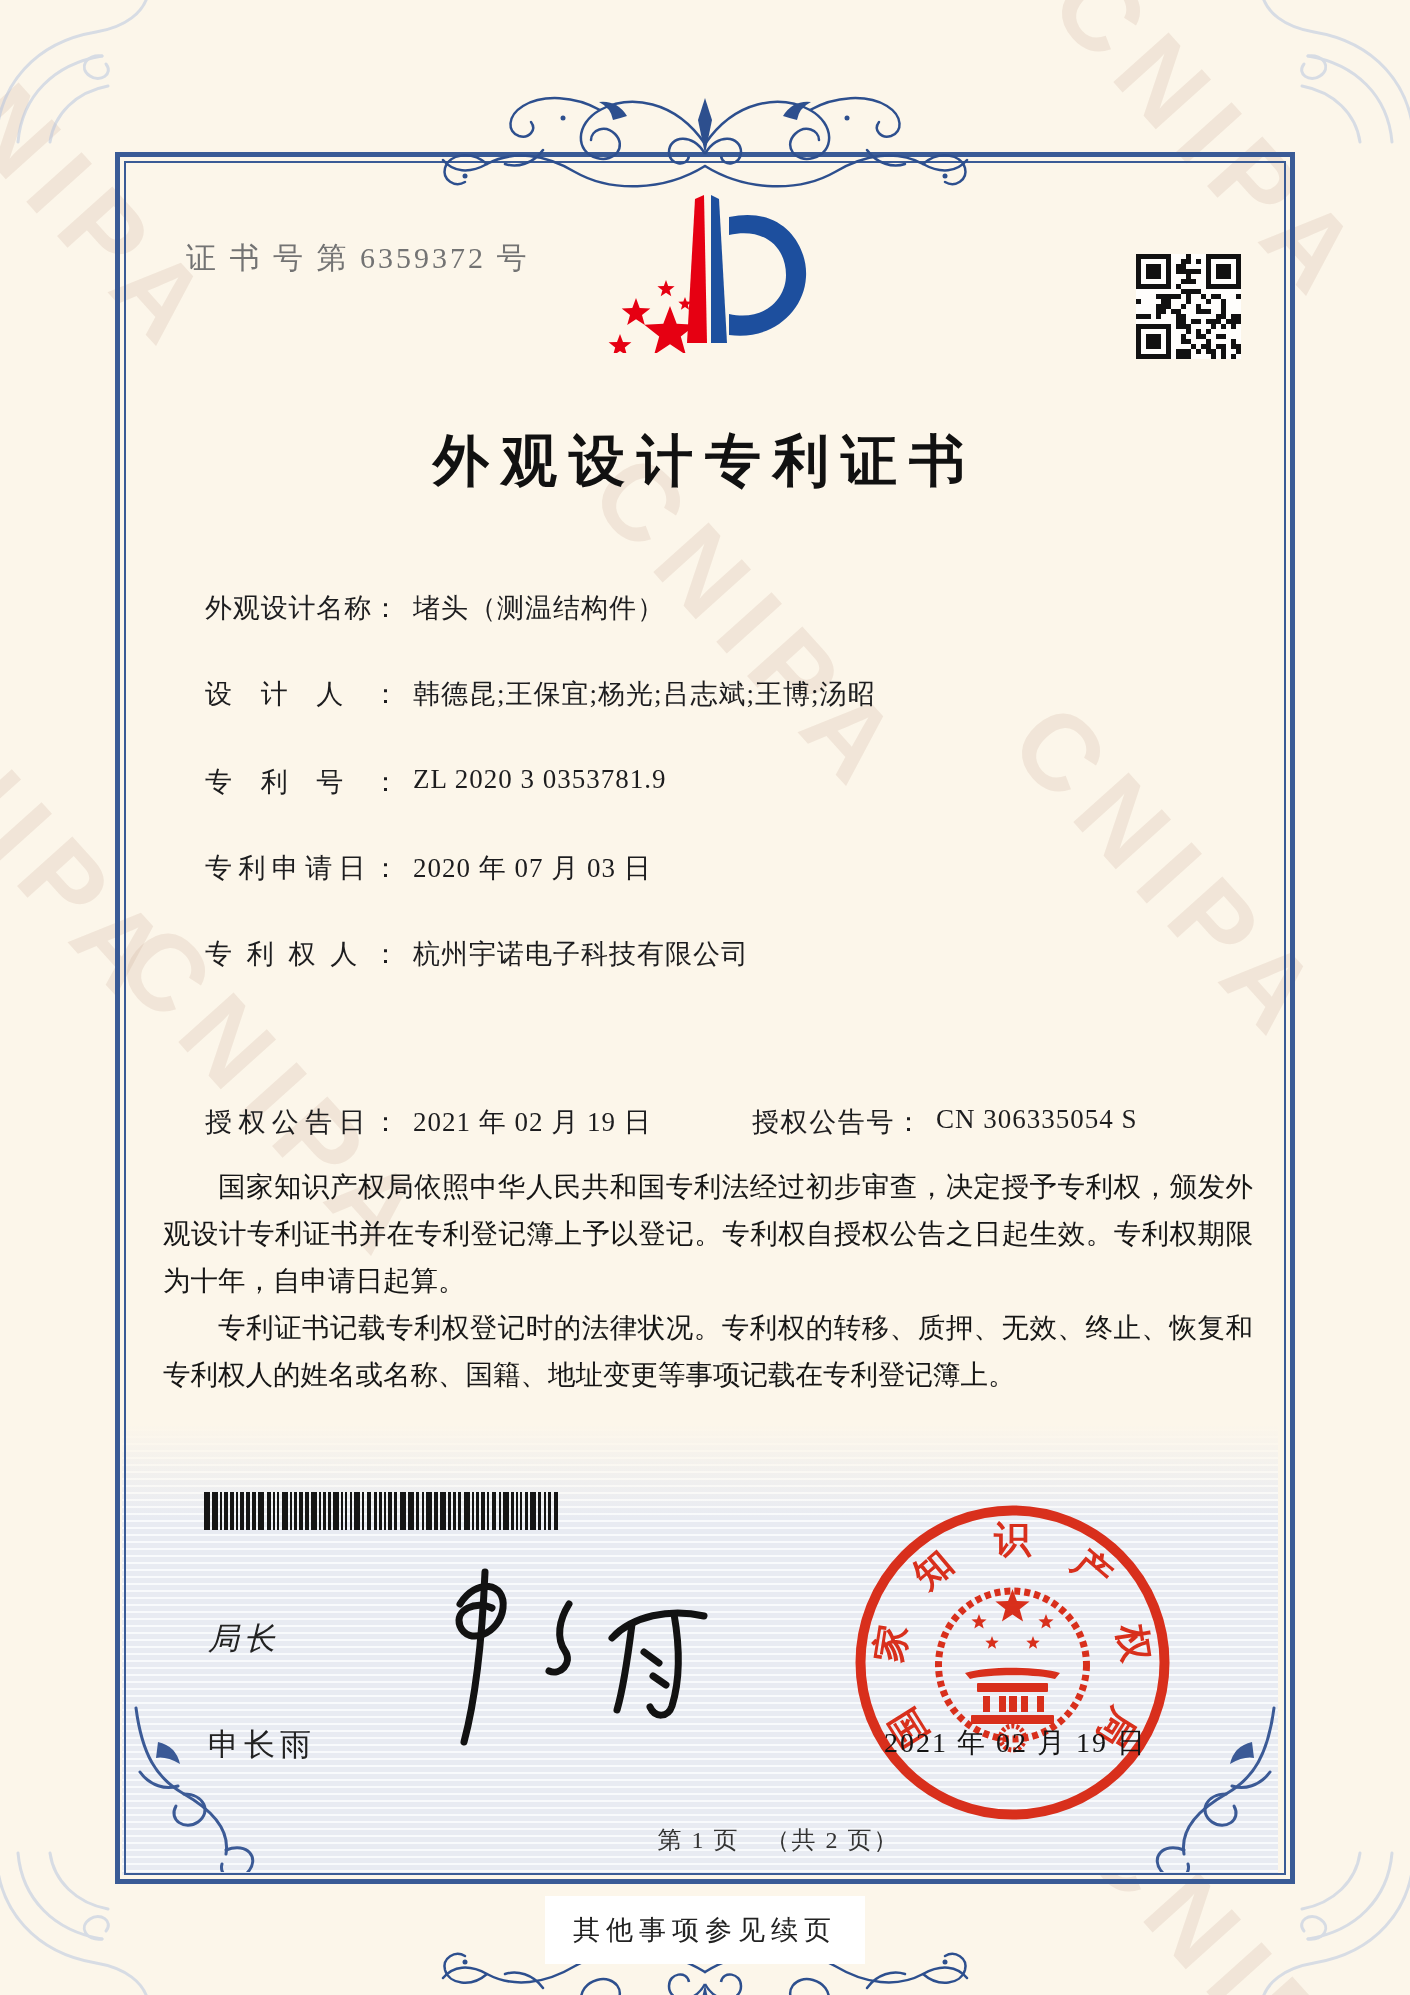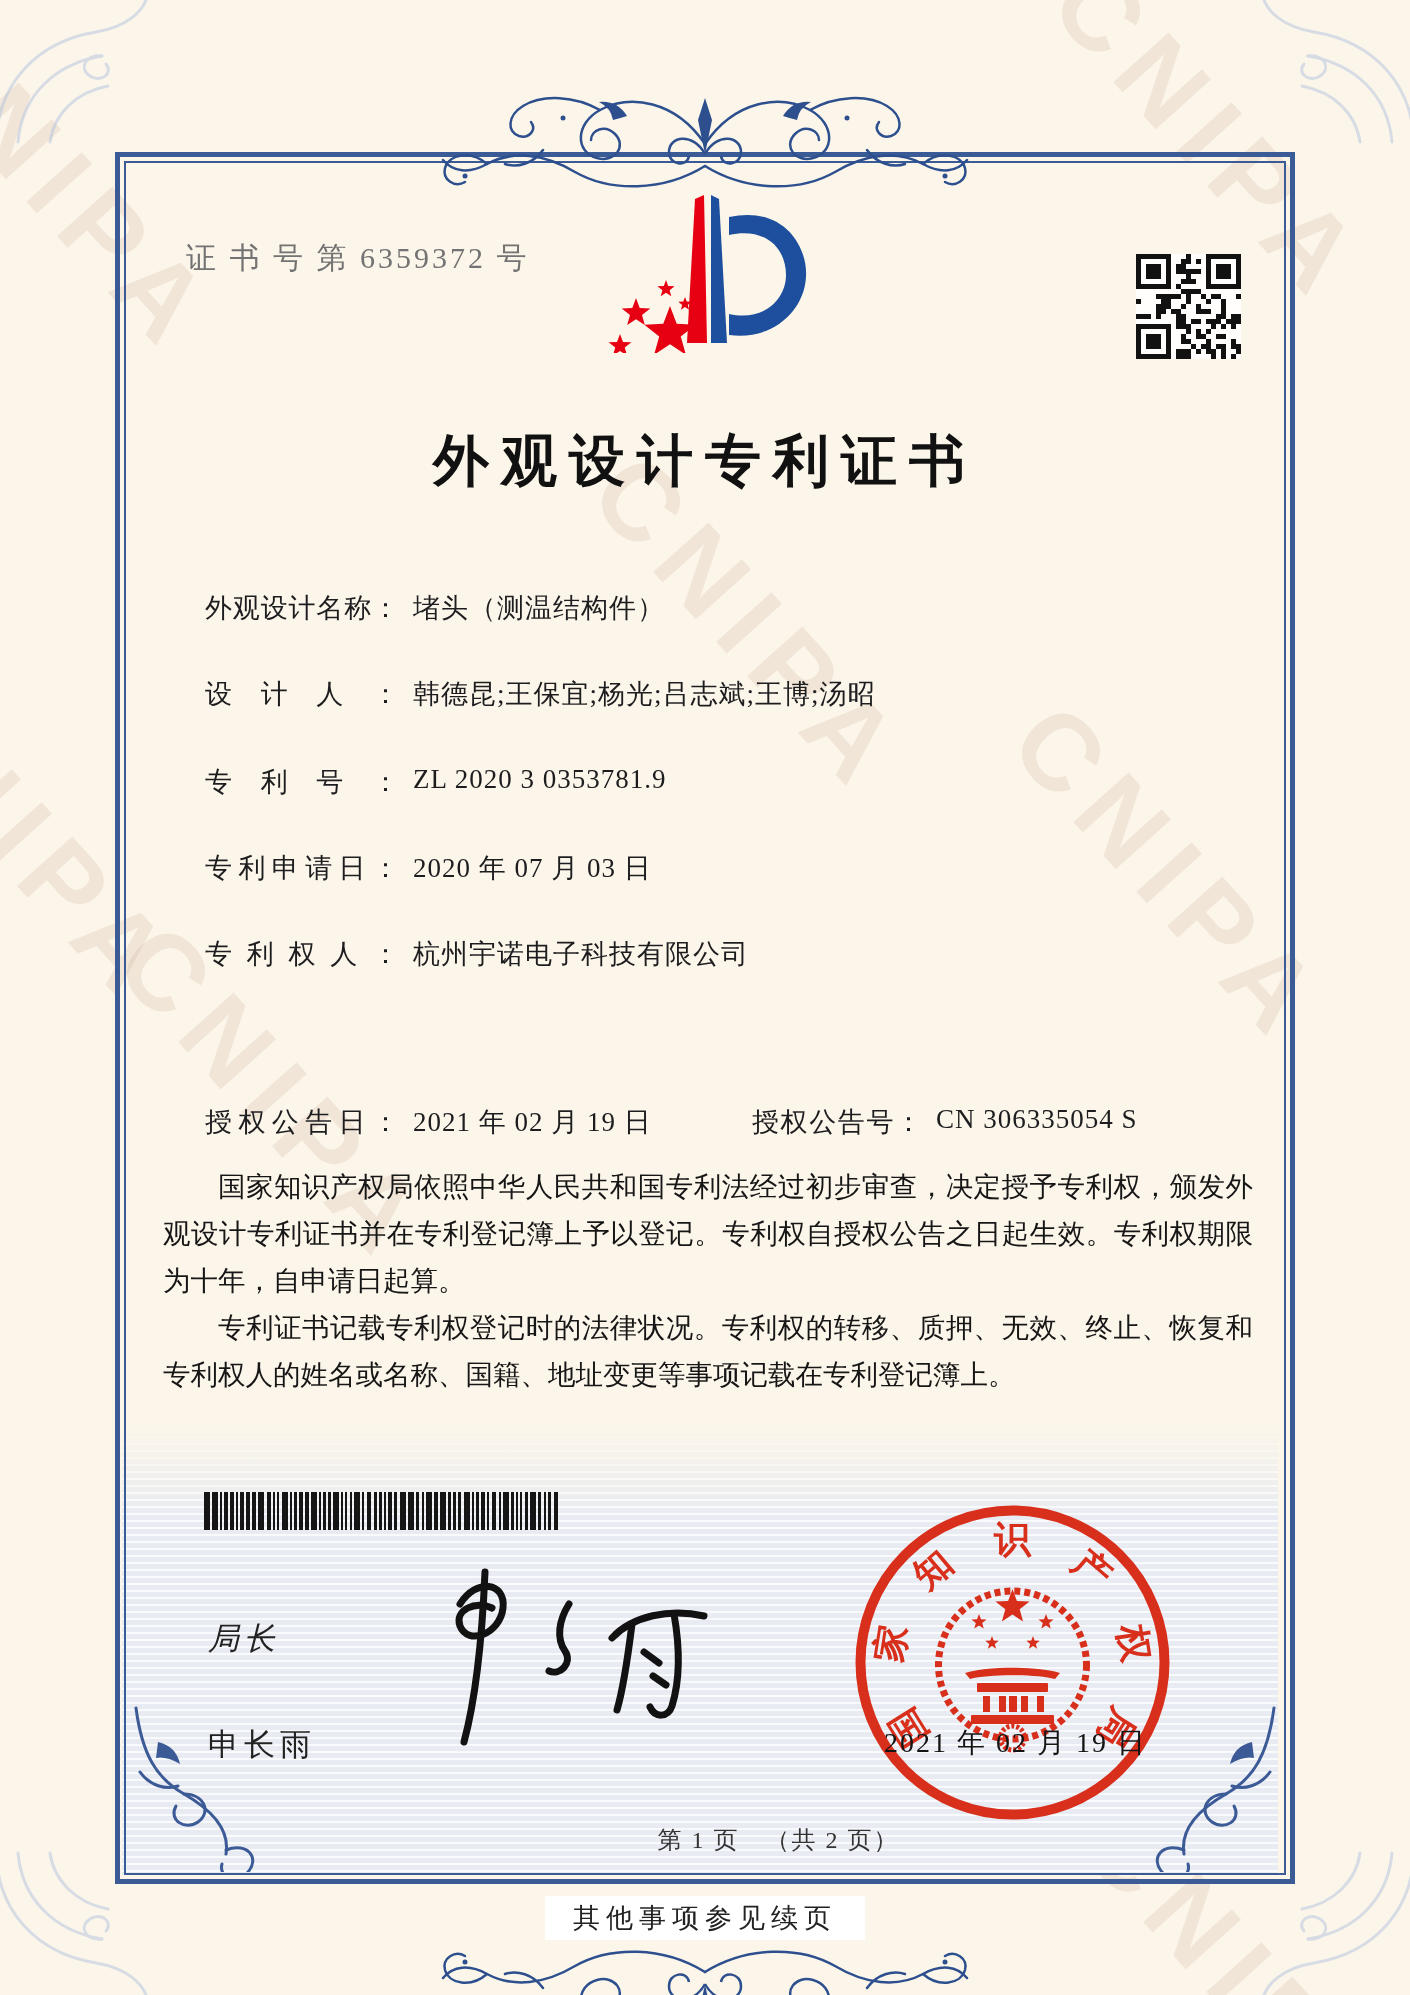--- a/index.html
+++ b/index.html
@@ -40,21 +40,21 @@
              font-family:"Liberation Sans","DejaVu Sans",sans-serif;color:#222;font-style:italic;}
   .sig-name{position:absolute;left:208px;top:1724px;font-size:31px;letter-spacing:5px;
             font-family:"Liberation Sans","DejaVu Sans",sans-serif;color:#222;}
 
   .seal-date{position:absolute;left:884px;top:1724px;font-size:28px;letter-spacing:2px;color:#141414;z-index:6;}
 
   .page-num{position:absolute;left:115px;top:1824px;width:1327px;text-align:center;font-size:24px;
             letter-spacing:2px;color:#333;}
 
   .cont-note{position:absolute;left:705px;top:1896px;transform:translateX(-50%);background:#ffffff;
-             padding:4px 28px;font-size:27px;letter-spacing:6px;color:#222;white-space:nowrap;z-index:5;}
+             padding:16px 28px;font-size:27px;letter-spacing:6px;color:#222;white-space:nowrap;z-index:5;}
 
   .corner-cloud{position:absolute;opacity:.5;}
   .inner-flourish{position:absolute;z-index:2;}
   svg{display:block;}
 </style>
 </head>
 <body>
 
 <svg width="0" height="0" style="position:absolute">
   <defs>

